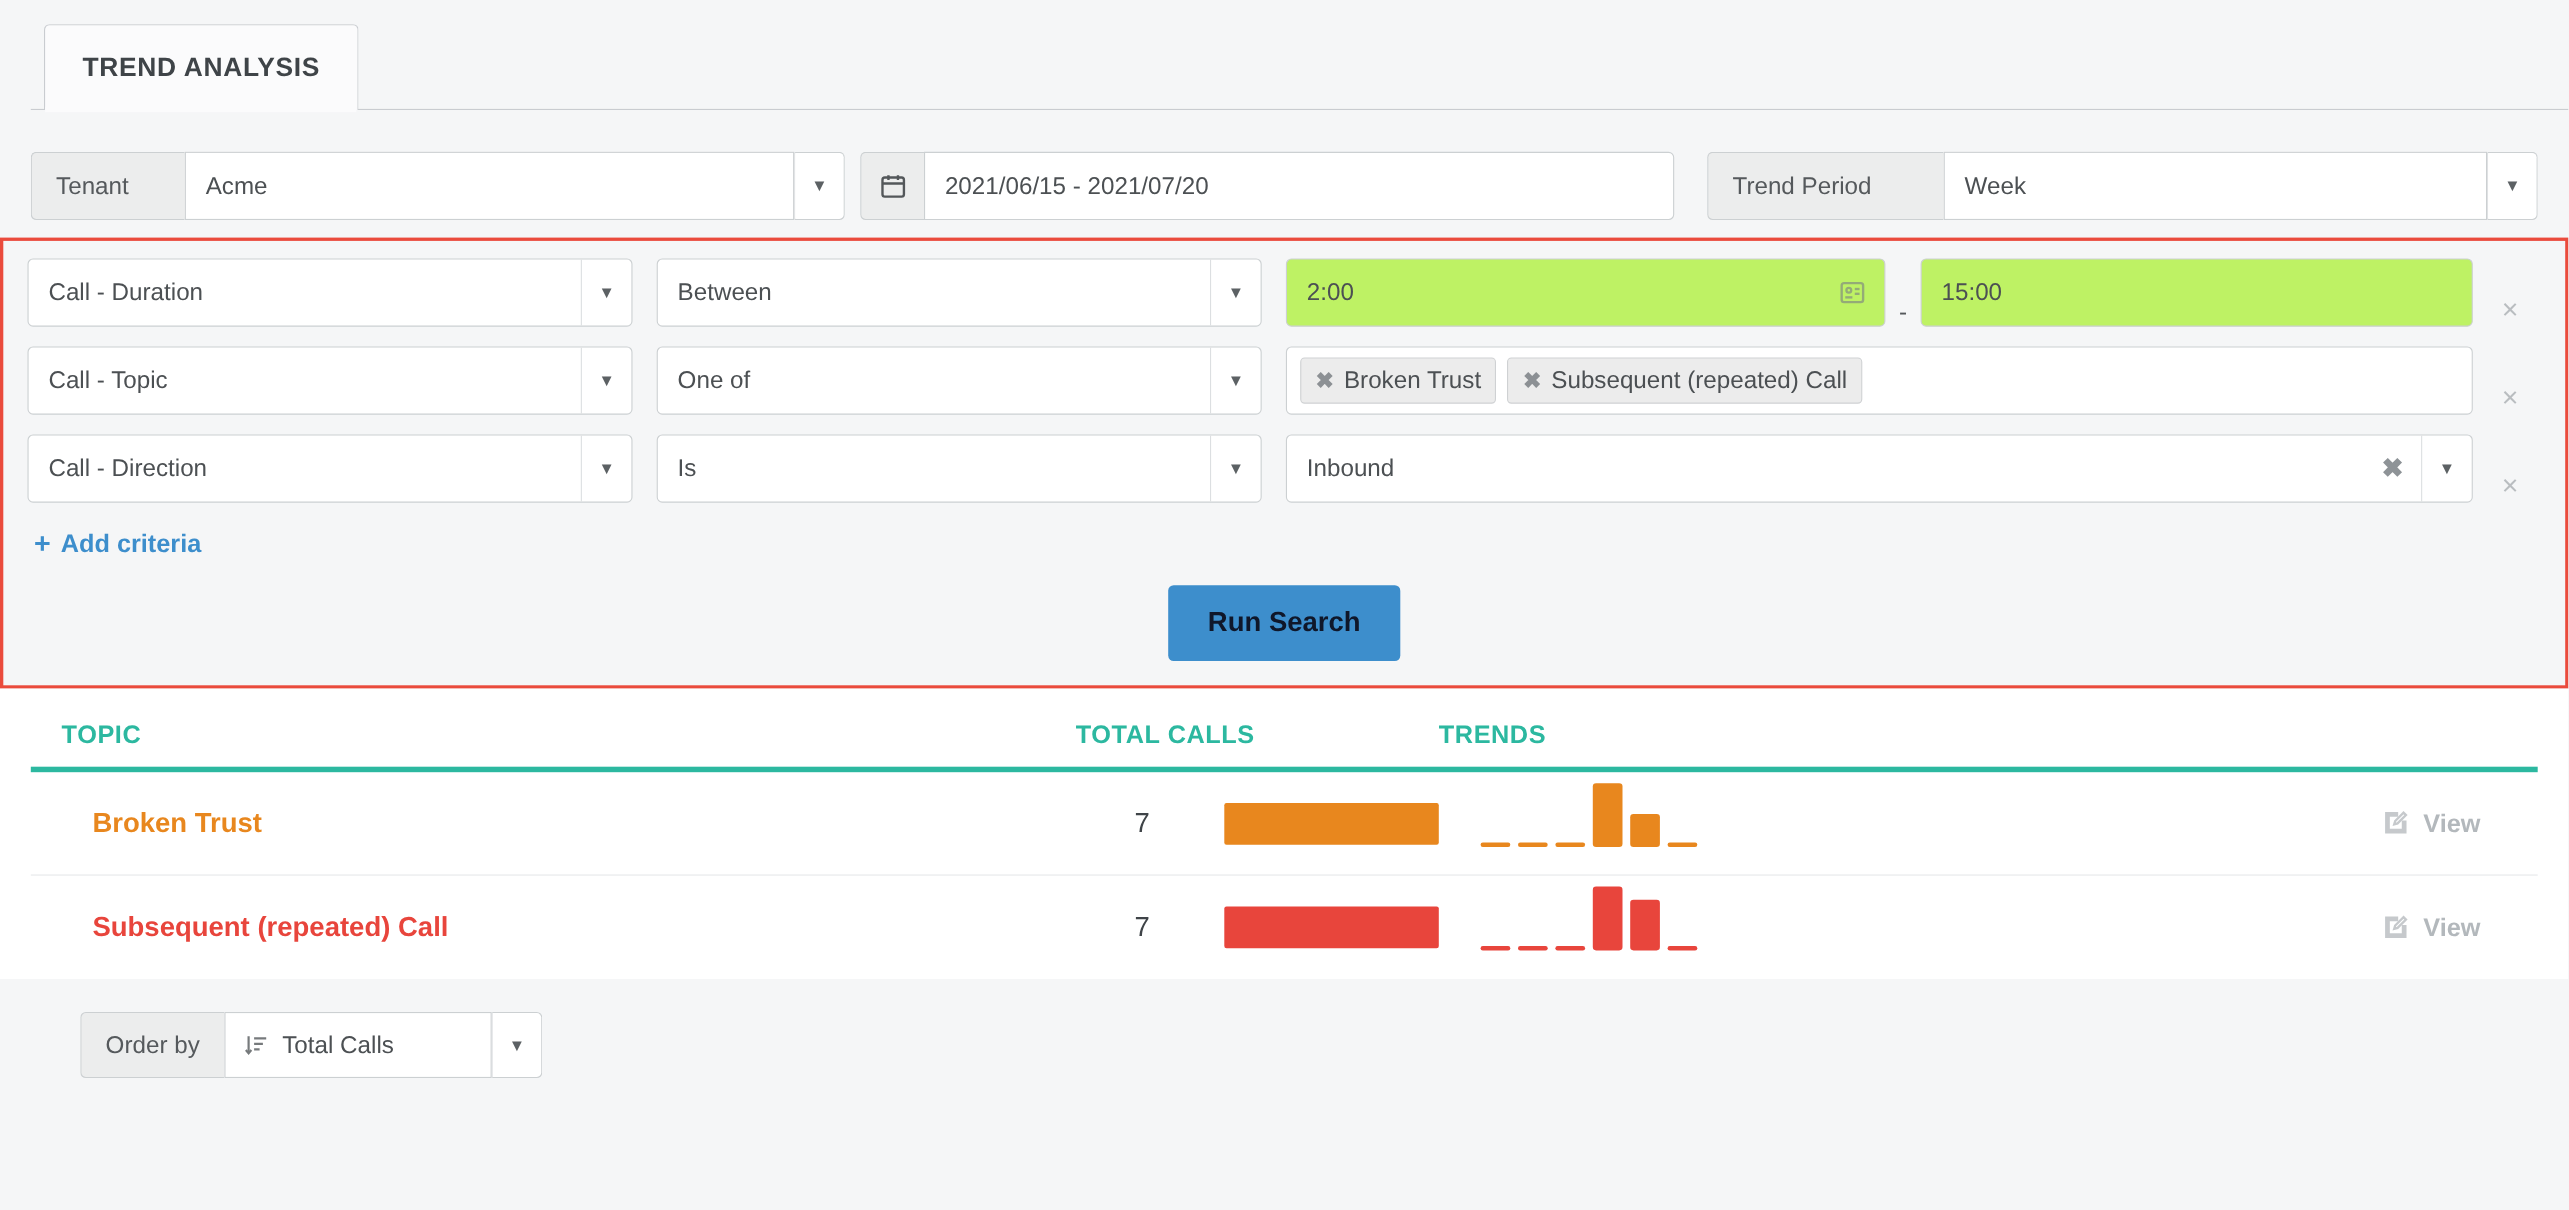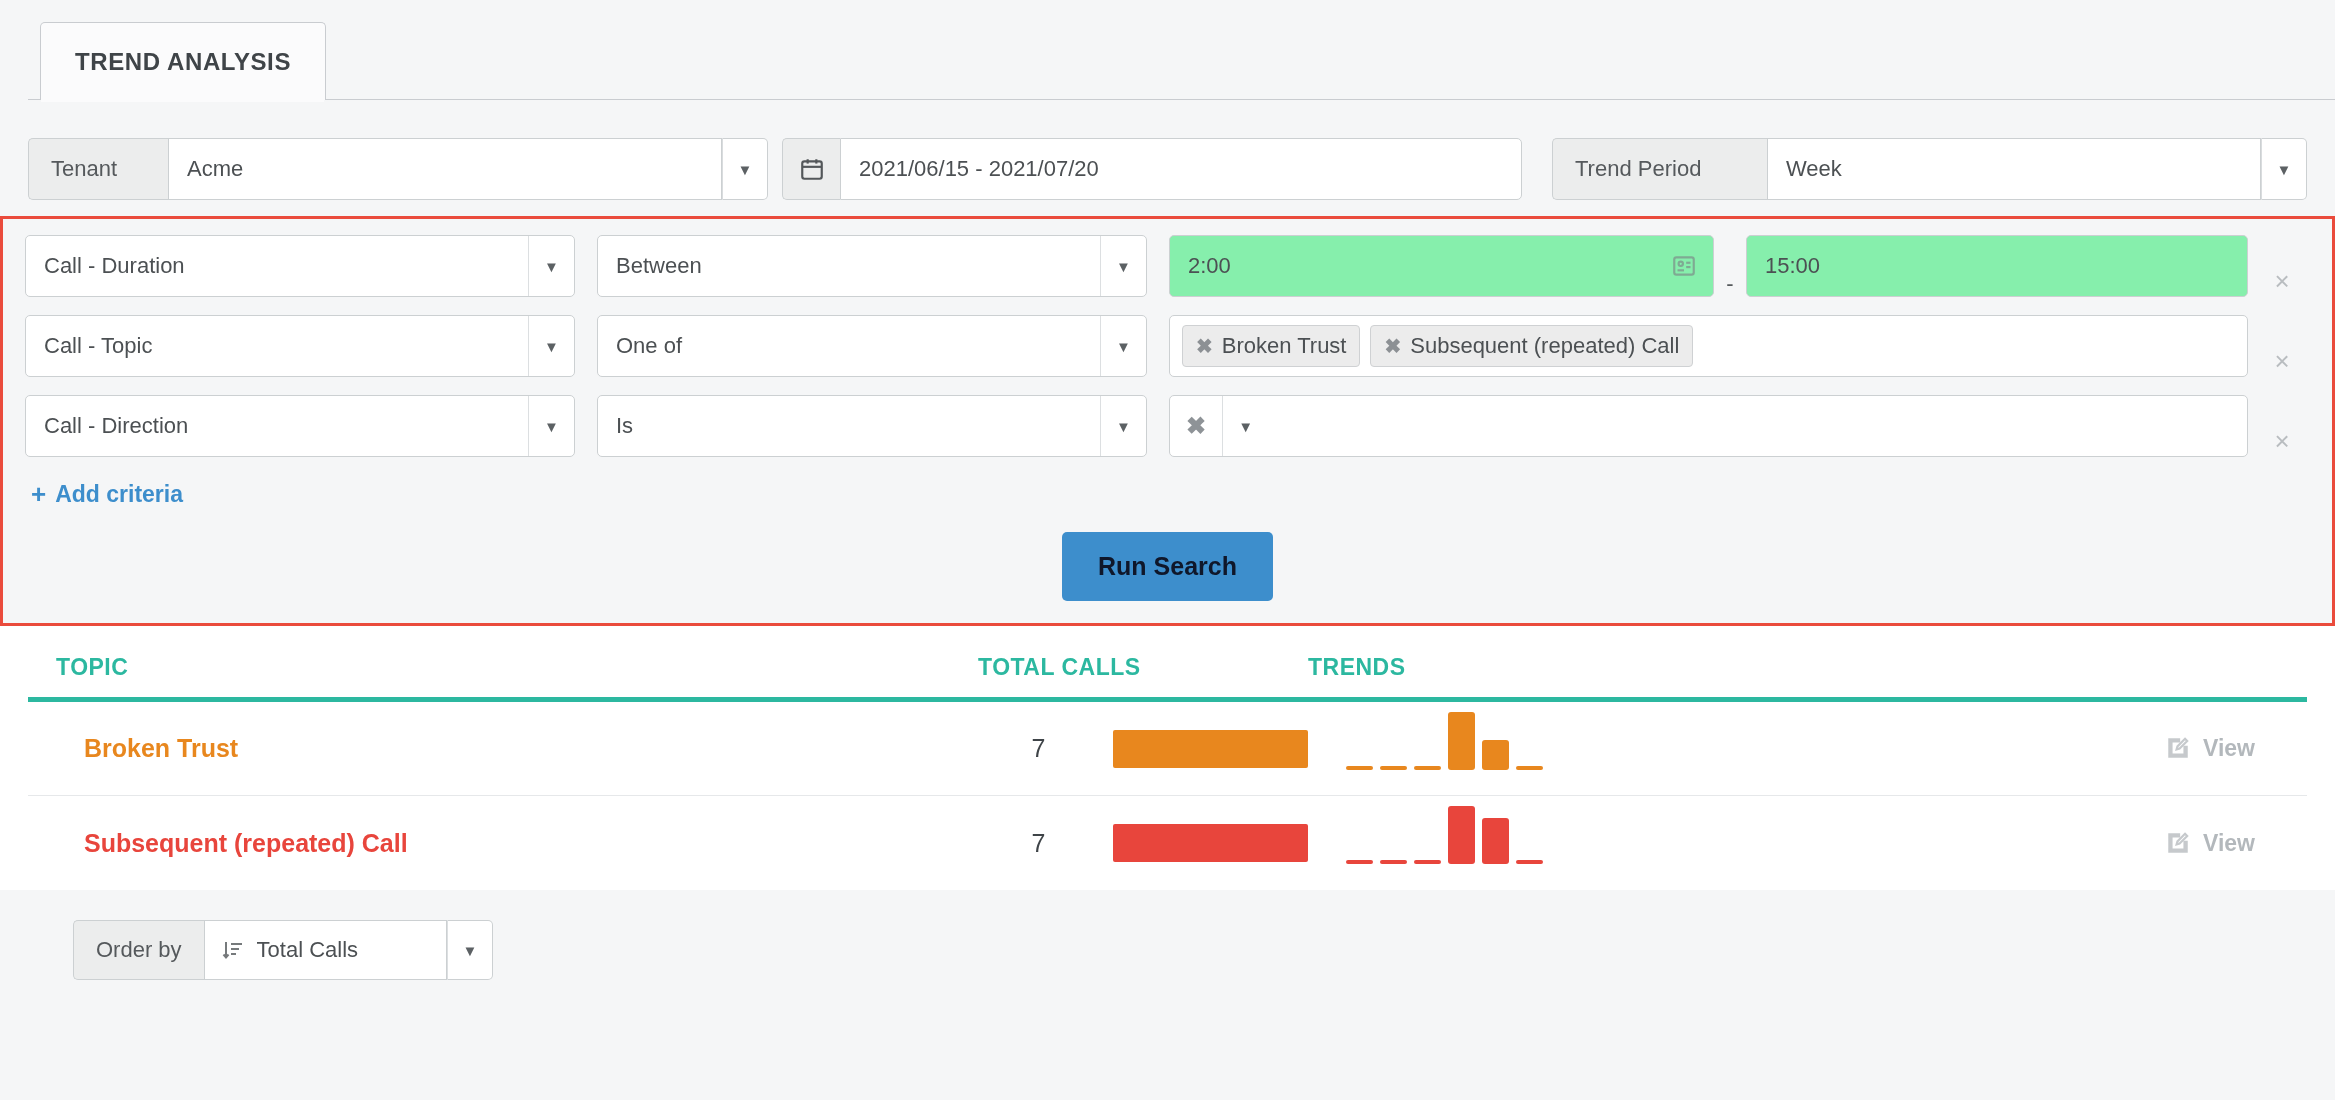--- a/index.html
+++ b/index.html
@@ -99,21 +99,21 @@
     font-size: 15px; color: #5c6164;
   }
   .c-field { width: 550px; }
   .c-op { width: 550px; margin-left: 22px; }
   .rm {
     width: 56px; text-align: center; color: #b9bdc0; font-size: 26px;
     margin-left: 6px; flex: 0 0 56px;
   }
 
   .txtinput {
-    height: 62px; background: #86efac; border: 1px solid #ccd0d2;
+    height: 62px; background: #bef264; border: 1px solid #ccd0d2;
     border-radius: 5px; display: flex; align-items: center;
     padding: 0 16px 0 18px; font-size: 22px; color: #4c5053;
   }
   .txtinput .val { flex: 1; }
   .dur-a { width: 545px; }
   .dur-dash { width: 32px; text-align: center; font-size: 22px; color: #55595c; }
   .dur-b { flex: 1; }
 
   .card-icon { width: 26px; height: 26px; opacity: .62; }
 
@@ -307,20 +307,21 @@
   <div class="crow">
     <div class="sel c-field">
       <span class="txt">Call - Direction</span>
       <span class="cv">▼</span>
     </div>
     <div class="sel c-op">
       <span class="txt">Is</span>
       <span class="cv">▼</span>
     </div>
     <div class="valbox">
+      <span class="txt">Inbound</span>
       <span class="clear">✖</span>
       <span class="cv">▼</span>
     </div>
     <div class="rm">×</div>
   </div>
 
   <div class="addrow">
     <span class="addlink">
       <span class="plus">+</span>
       <span>Add criteria</span>

